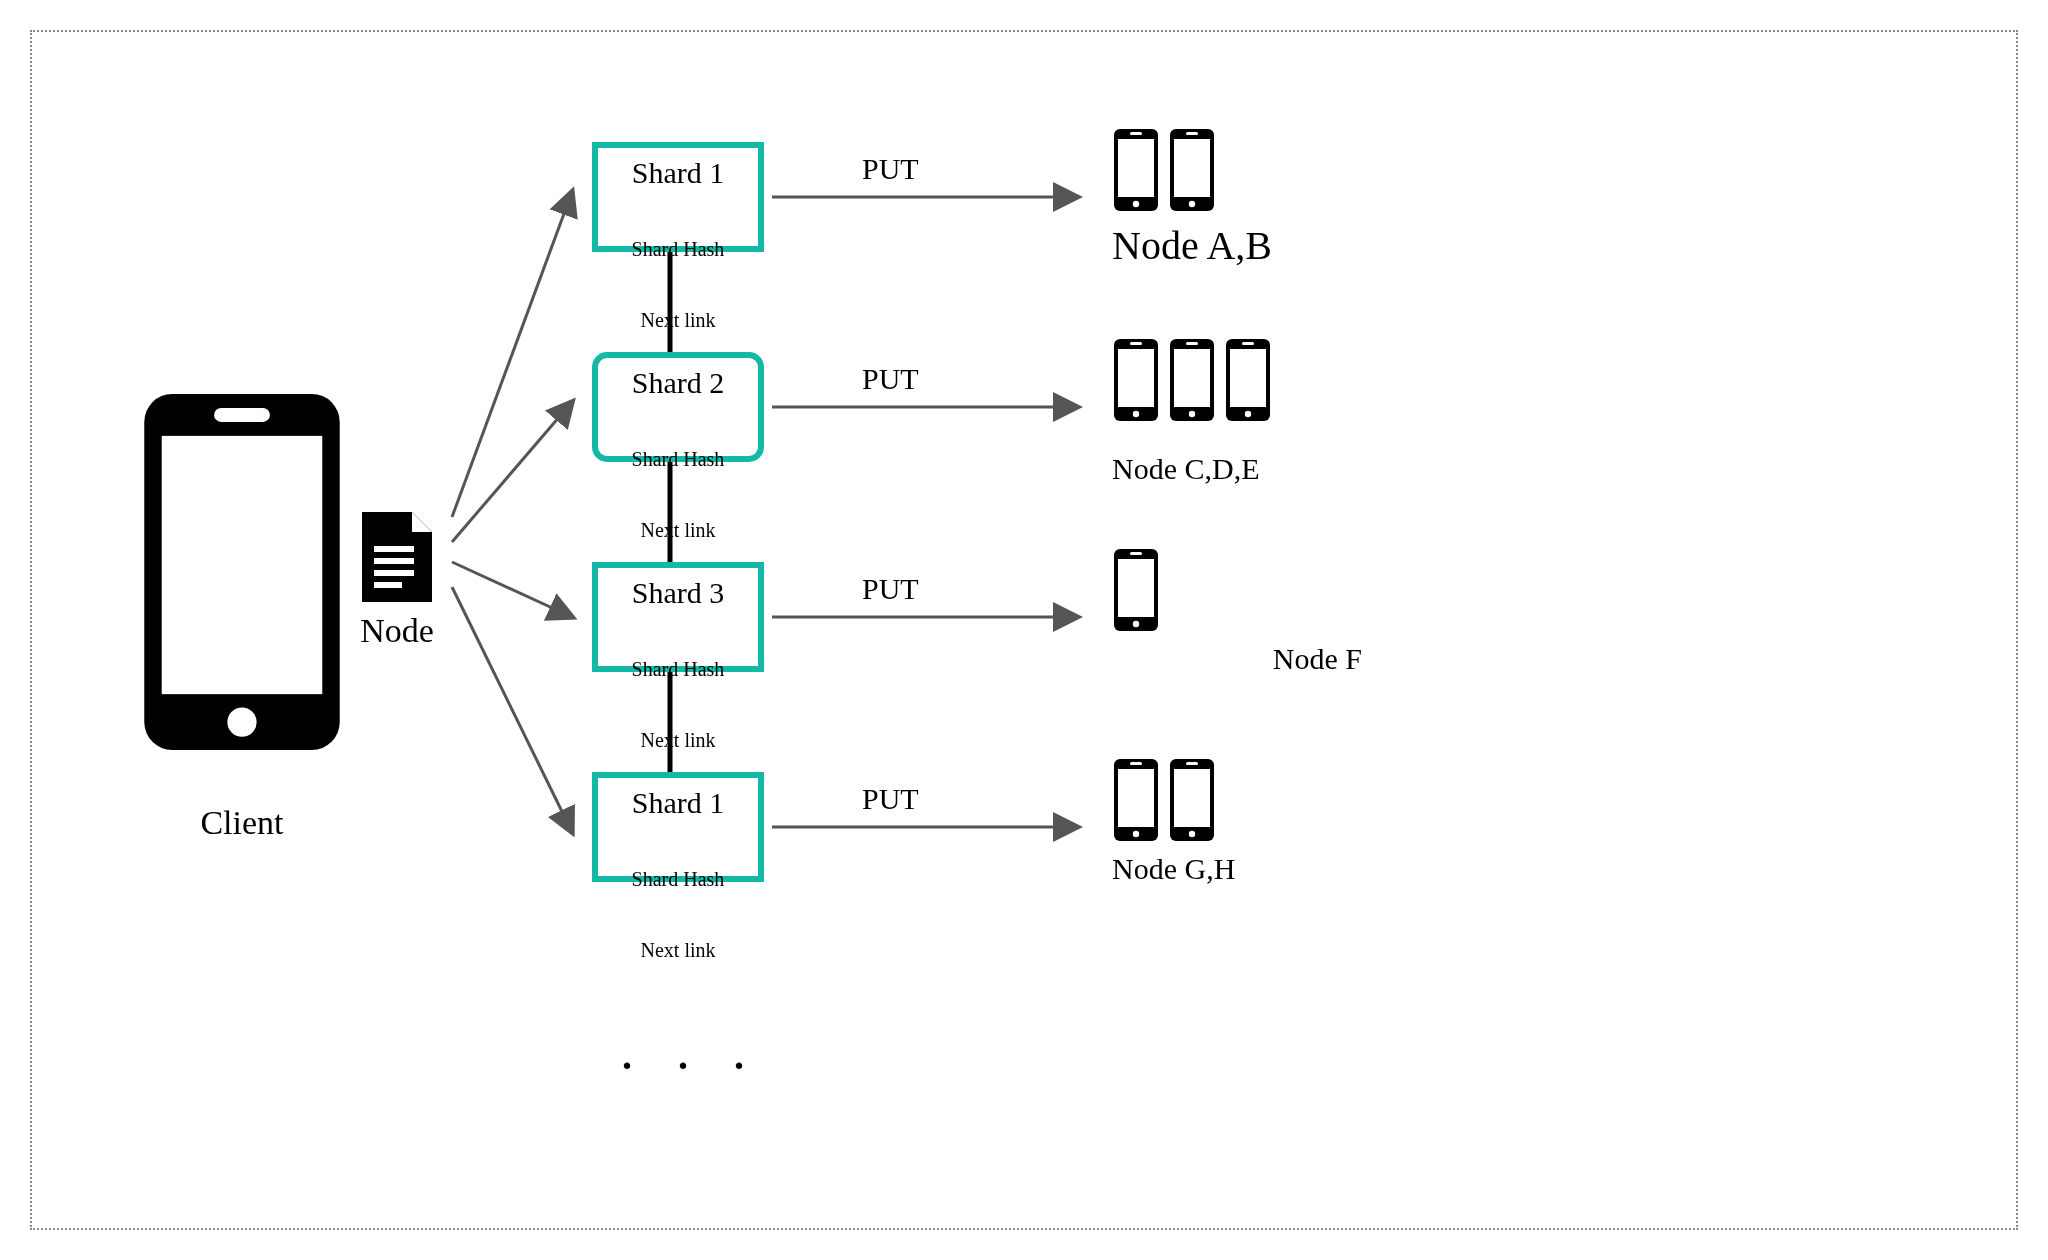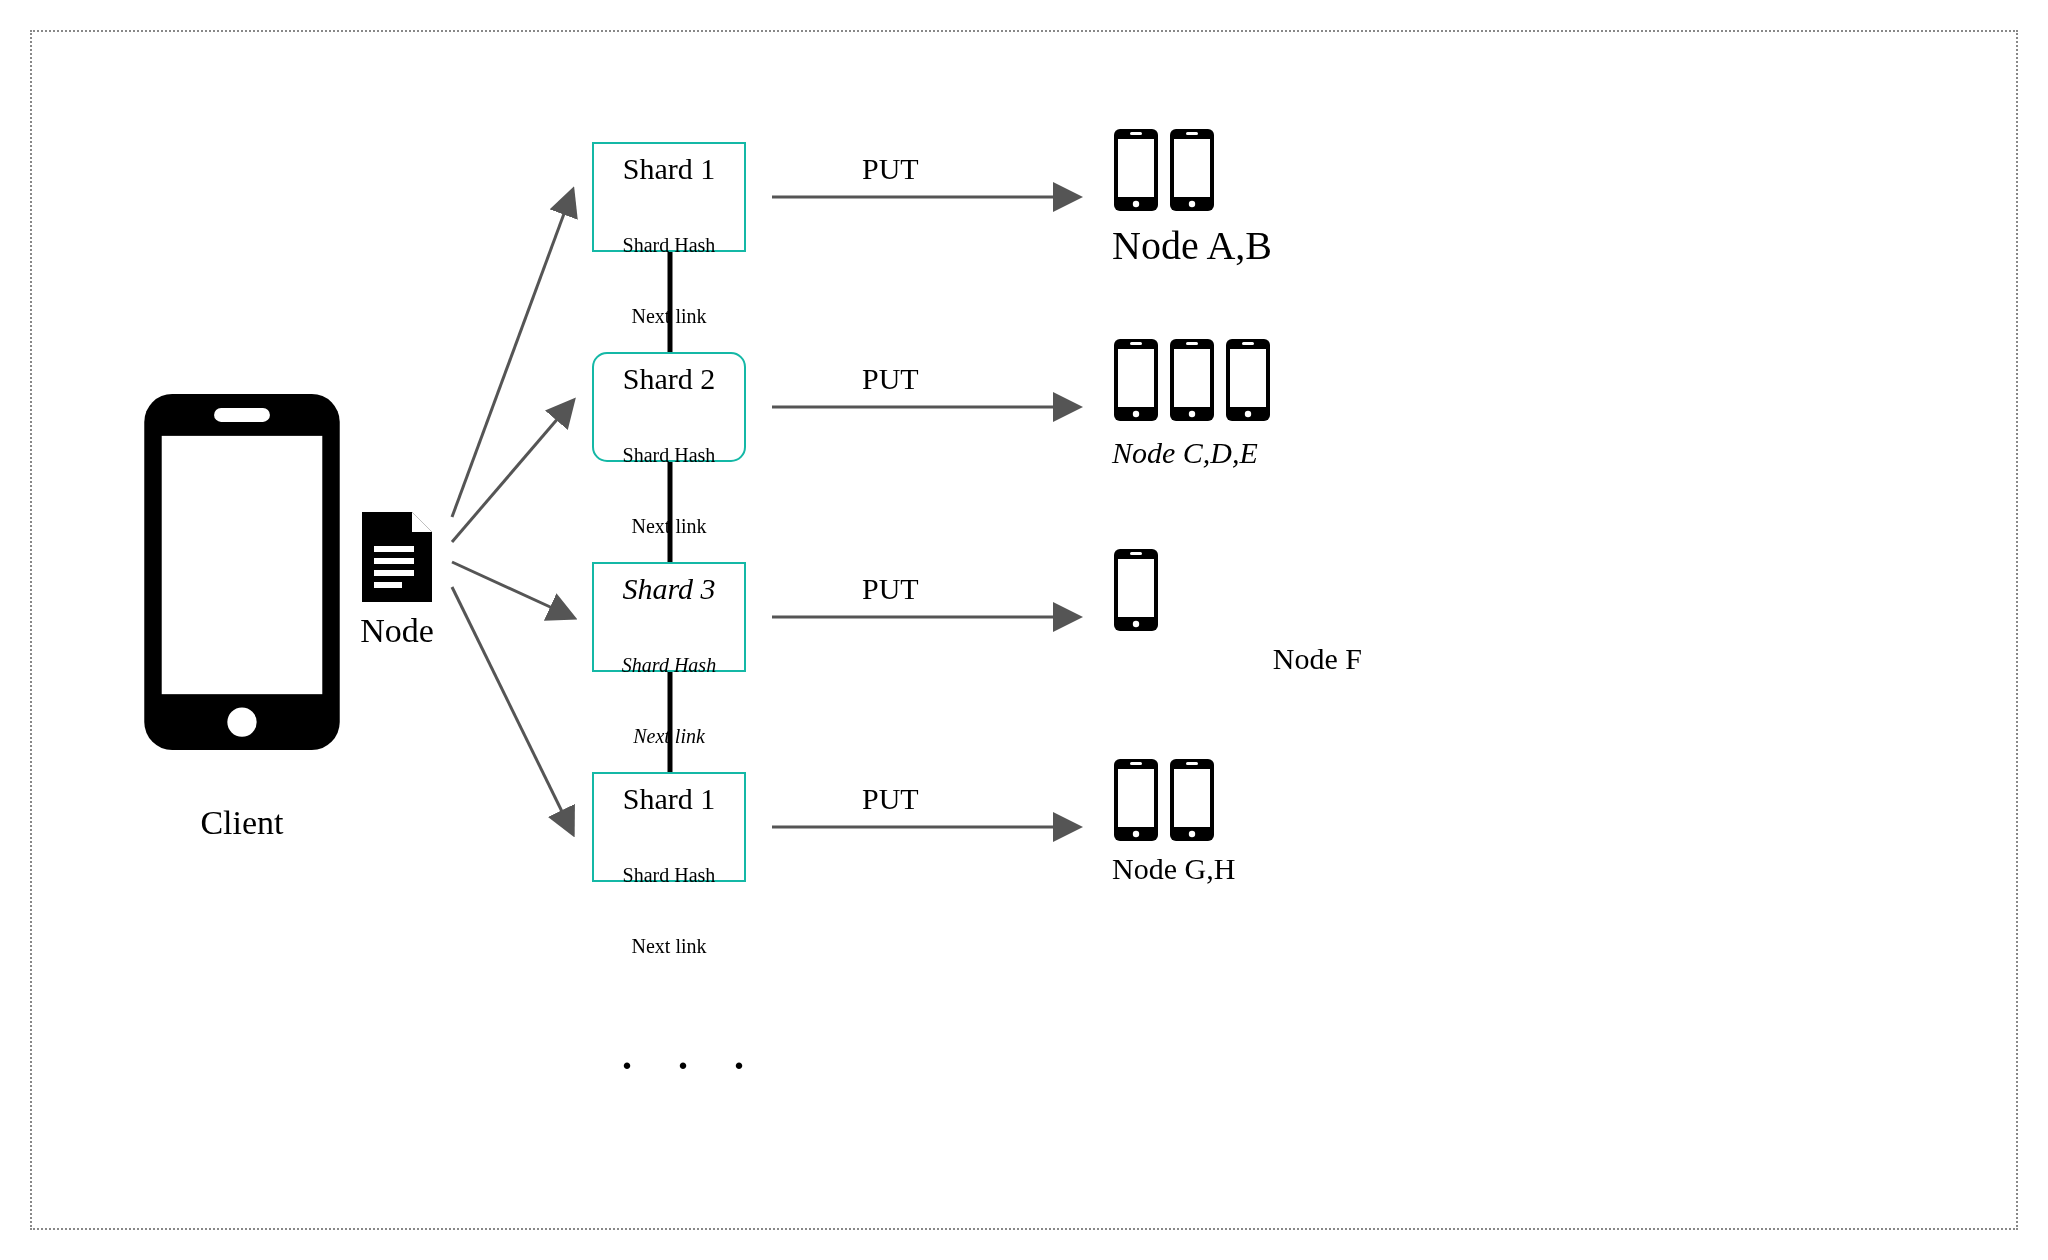--- a/index.html
+++ b/index.html
@@ -1,20 +1,20 @@
 <!DOCTYPE html>
 <html><head>
 <meta charset="utf-8">
 <style>
   html,body{margin:0;padding:0;width:2048px;height:1260px;background:#fff;font-family:Georgia,'Times New Roman',serif;color:#000;}
   .frame{position:absolute;left:30px;top:30px;width:1988px;height:1200px;border:2px dotted #888;box-sizing:border-box;}
   .abs{position:absolute;}
   .label{font-size:34px;text-align:center;}
   .small{font-size:20px;line-height:1.15;margin-top:48px;}
-  .shard-box{border:2px solid #14b8a6;width:154px;text-align:center;padding-top:8px;box-sizing:border-box;}
+  .shard-box{border:6px solid #14b8a6;width:172px;text-align:center;padding-top:8px;box-sizing:border-box;}
   .shard-title{font-size:30px;margin-bottom:2px;}
   .dots{font-size:40px;letter-spacing:18px;font-weight:bold;}
 </style>
 </head>
 <body>
 
 <div class="frame">
 
   <svg class="abs" style="left:105px;top:355px;" width="210" height="370" viewBox="0 0 60 106">
     <rect x="2" y="2" width="56" height="102" rx="8" fill="#000"></rect>
@@ -59,21 +59,21 @@
   <div class="abs shard-box" style="left:560px;top:110px;height:110px;">
     <div class="shard-title">Shard 1</div>
     <div class="small">Shard Hash</div>
     <div class="small">Next link</div>
   </div>
   <div class="abs shard-box" style="left:560px;top:320px;height:110px;border-radius:15px;">
     <div class="shard-title">Shard 2</div>
     <div class="small">Shard Hash</div>
     <div class="small">Next link</div>
   </div>
-  <div class="abs shard-box" style="left:560px;top:530px;height:110px;font-style:italic;">
+  <div class="abs shard-box" style="left:560px;top:530px;height:110px;">
     <div class="shard-title">Shard 3</div>
     <div class="small">Shard Hash</div>
     <div class="small">Next link</div>
   </div>
   <div class="abs shard-box" style="left:560px;top:740px;height:110px;">
     <div class="shard-title">Shard 1</div>
     <div class="small">Shard Hash</div>
     <div class="small">Next link</div>
   </div>
 
@@ -104,21 +104,21 @@
         <rect x="2" y="2" width="44" height="82" rx="6" fill="#000"></rect>
         <rect x="6" y="12" width="36" height="58" fill="#fff"></rect>
         <rect x="18" y="5" width="12" height="3" rx="1.5" fill="#fff"></rect>
         <circle cx="24" cy="77" r="3.2" fill="#fff"></circle>
       </svg><svg width="48" height="86" viewBox="0 0 48 86" style="margin-right: 8px;">
         <rect x="2" y="2" width="44" height="82" rx="6" fill="#000"></rect>
         <rect x="6" y="12" width="36" height="58" fill="#fff"></rect>
         <rect x="18" y="5" width="12" height="3" rx="1.5" fill="#fff"></rect>
         <circle cx="24" cy="77" r="3.2" fill="#fff"></circle>
       </svg></div>
-  <div class="abs label" style="left:1080px;top:404px;width:250px;text-align:left;font-size:30px;font-style:italic;">Node C,D,E</div>
+  <div class="abs label" style="left:1080px;top:420px;width:250px;text-align:left;font-size:30px;">Node C,D,E</div>
 
   <div class="abs" style="left:1080px;top:515px;"><svg width="48" height="86" viewBox="0 0 48 86" style="margin-right: 8px;">
         <rect x="2" y="2" width="44" height="82" rx="6" fill="#000"></rect>
         <rect x="6" y="12" width="36" height="58" fill="#fff"></rect>
         <rect x="18" y="5" width="12" height="3" rx="1.5" fill="#fff"></rect>
         <circle cx="24" cy="77" r="3.2" fill="#fff"></circle>
       </svg></div>
   <div class="abs label" style="left:1080px;top:610px;width:250px;text-align:right;font-size:30px;">Node F</div>
 
   <div class="abs" style="left:1080px;top:725px;"><svg width="48" height="86" viewBox="0 0 48 86" style="margin-right: 8px;">

